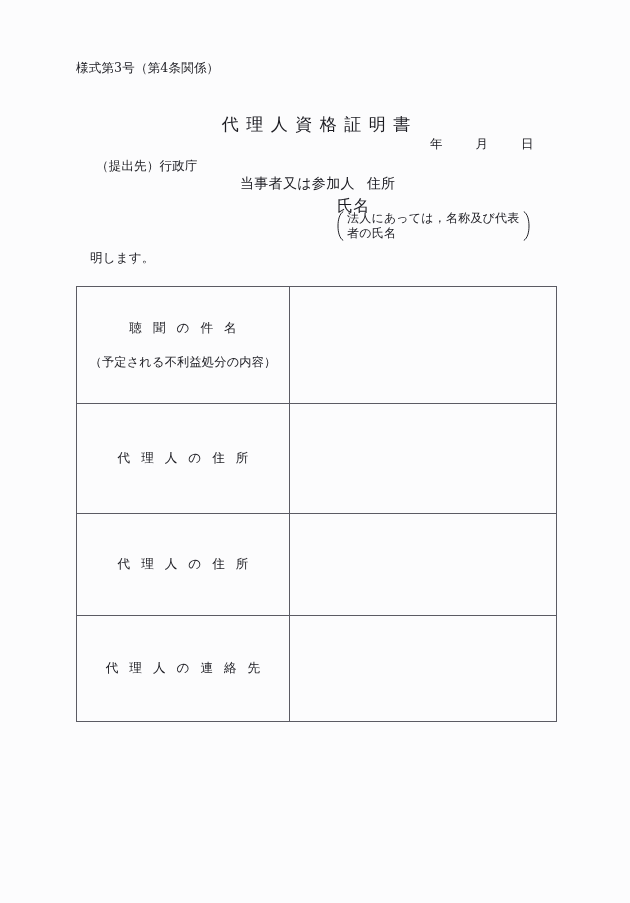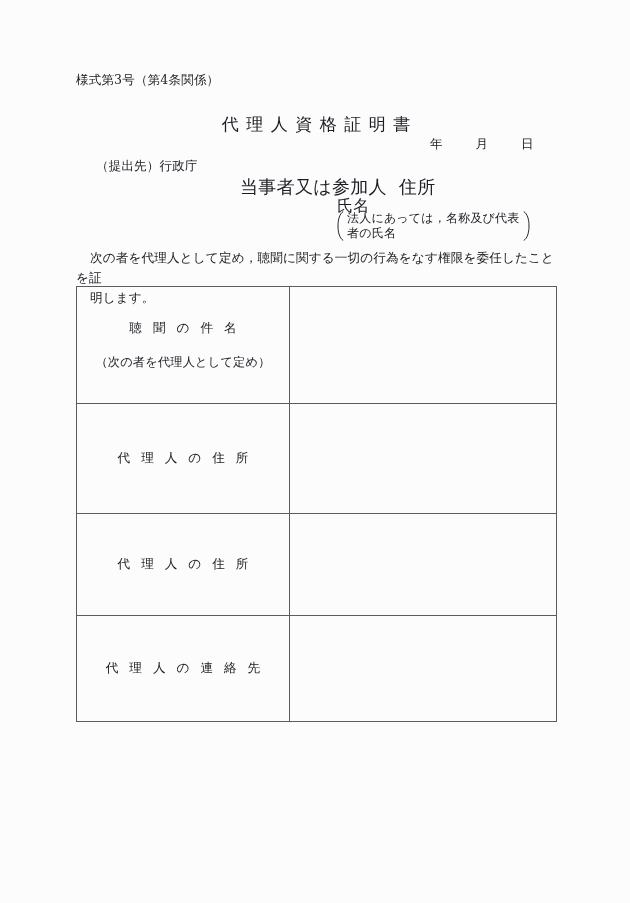--- a/index.html
+++ b/index.html
@@ -26,21 +26,21 @@
   
   .abs {
     position: absolute;
     white-space: nowrap;
     line-height: 1.0;
   }
 
   
   .form-no {
     left: 76px;
-    top: 74px;
+    top: 62px;
     font-size: 12.5px;
     letter-spacing: 0.2px;
   }
 
   
   .doc-title {
     left: 0;
     right: 0;
     top: 116px;
     text-align: center;
@@ -69,21 +69,21 @@
     top: 160px;
     font-size: 12.5px;
     letter-spacing: 0.2px;
   }
 
   
   .party-row {
     position: absolute;
     left: 240px;
     top: 175px;
-    font-size: 18px;
+    font-size: 14px;
     letter-spacing: 0.3px;
     white-space: nowrap;
   }
   .party-row .party-label {
     display: inline-block;
   }
   .party-row .party-field {
     display: inline-block;
     margin-left: 12px;
   }
@@ -233,30 +233,29 @@
       <span class="line2">者の氏名</span>
     </span>
     <span class="brk">
       <svg viewBox="0 0 7 32" preserveAspectRatio="none" aria-hidden="true">
         <path d="M0.8 0.6 C4.4 3.0 6.0 9.0 6.0 16 C6.0 23.0 4.4 29.0 0.8 31.4" fill="none" stroke="#1c1c22" stroke-width="1"></path>
       </svg>
     </span>
   </div>
 
   <div class="body-para">
-    <span class="l1">次の者を代理人として定め，聴聞に関する一切の行為をなす権限を委任したことを証</span>
     <span class="l2">明します。</span>
   </div>
 
   <table class="form-table">
     <tbody>
       <tr class="row-1">
         <td class="col-label cell-label">
           <span class="label-main">聴聞の件名</span>
-          <span class="label-sub">（次の者を代理人として定め）</span>
+          <span class="label-sub">（予定される不利益処分の内容）</span>
         </td>
         <td class="col-entry entry-cell"></td>
       </tr>
       <tr class="row-2">
         <td class="col-label cell-label">
           <span class="label-main">代理人の住所</span>
         </td>
         <td class="col-entry entry-cell"></td>
       </tr>
       <tr class="row-3">

